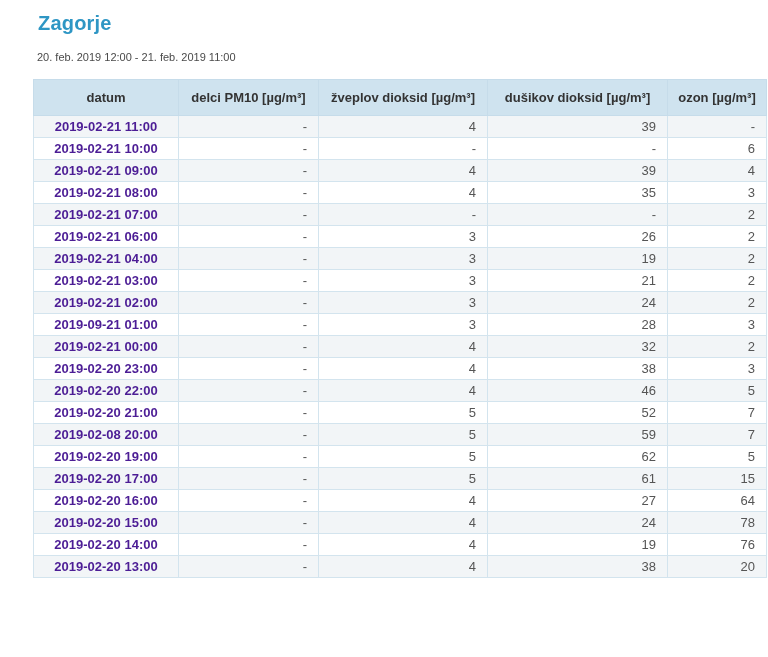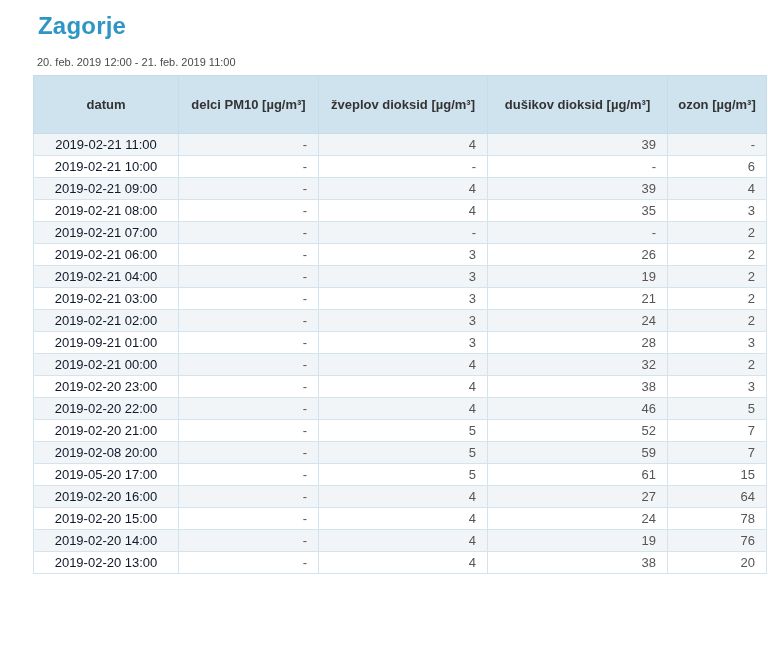--- a/index.html
+++ b/index.html
@@ -10,65 +10,65 @@
   }
   .page {
     width: 768px;
     height: 657px;
     padding: 10px 0 0 33px;
     overflow: hidden;
   }
   .page-title {
     margin-left: 5px;
     margin-top: 2px;
-    font-size: 24px;
+    font-size: 20px;
     font-weight: bold;
     color: #2e96c4;
     letter-spacing: 0.2px;
   }
   .subtitle {
     margin-left: 4px;
     margin-top: 16px;
-    margin-bottom: 7px;
+    margin-bottom: 16px;
     font-size: 11px;
     color: #4a4a4a;
   }
   table.aq {
     border-collapse: collapse;
     table-layout: fixed;
     width: 733px;
     font-size: 13px;
   }
   table.aq col.c-datum   { width: 145px; }
   table.aq col.c-pm10    { width: 140px; }
   table.aq col.c-so2     { width: 169px; }
   table.aq col.c-no2     { width: 180px; }
   table.aq col.c-o3      { width: 99px; }
   table.aq th {
     background: #cfe3ef;
     color: #333333;
     font-weight: bold;
     text-align: center;
-    padding: 21px 6px;
+    padding: 10px 6px;
     border: 1px solid #c6dcea;
     white-space: nowrap;
     overflow: hidden;
   }
   table.aq td {
     padding: 3px 11px 3px 6px;
     border: 1px solid #d3e4ee;
     text-align: right;
     color: #555555;
     white-space: nowrap;
     background: #ffffff;
   }
   table.aq td.date {
     text-align: center;
-    font-weight: normal;
-    color: #0f172a;
+    font-weight: bold;
+    color: #4c1d95;
     padding: 3px 6px;
   }
   table.aq tbody tr:nth-child(odd) td {
     background: #f2f5f7;
   }
 </style>
 </head>
 <body>
 
 <div class="page">
@@ -192,21 +192,28 @@
           <td>7</td>
         </tr>
         <tr>
           <td class="date">2019-02-08 20:00</td>
           <td>-</td>
           <td>5</td>
           <td>59</td>
           <td>7</td>
         </tr>
         <tr>
-          <td class="date">2019-05-20 17:00</td>
+          <td class="date">2019-02-20 19:00</td>
+          <td>-</td>
+          <td>5</td>
+          <td>62</td>
+          <td>5</td>
+        </tr>
+        <tr>
+          <td class="date">2019-02-20 17:00</td>
           <td>-</td>
           <td>5</td>
           <td>61</td>
           <td>15</td>
         </tr>
         <tr>
           <td class="date">2019-02-20 16:00</td>
           <td>-</td>
           <td>4</td>
           <td>27</td>

